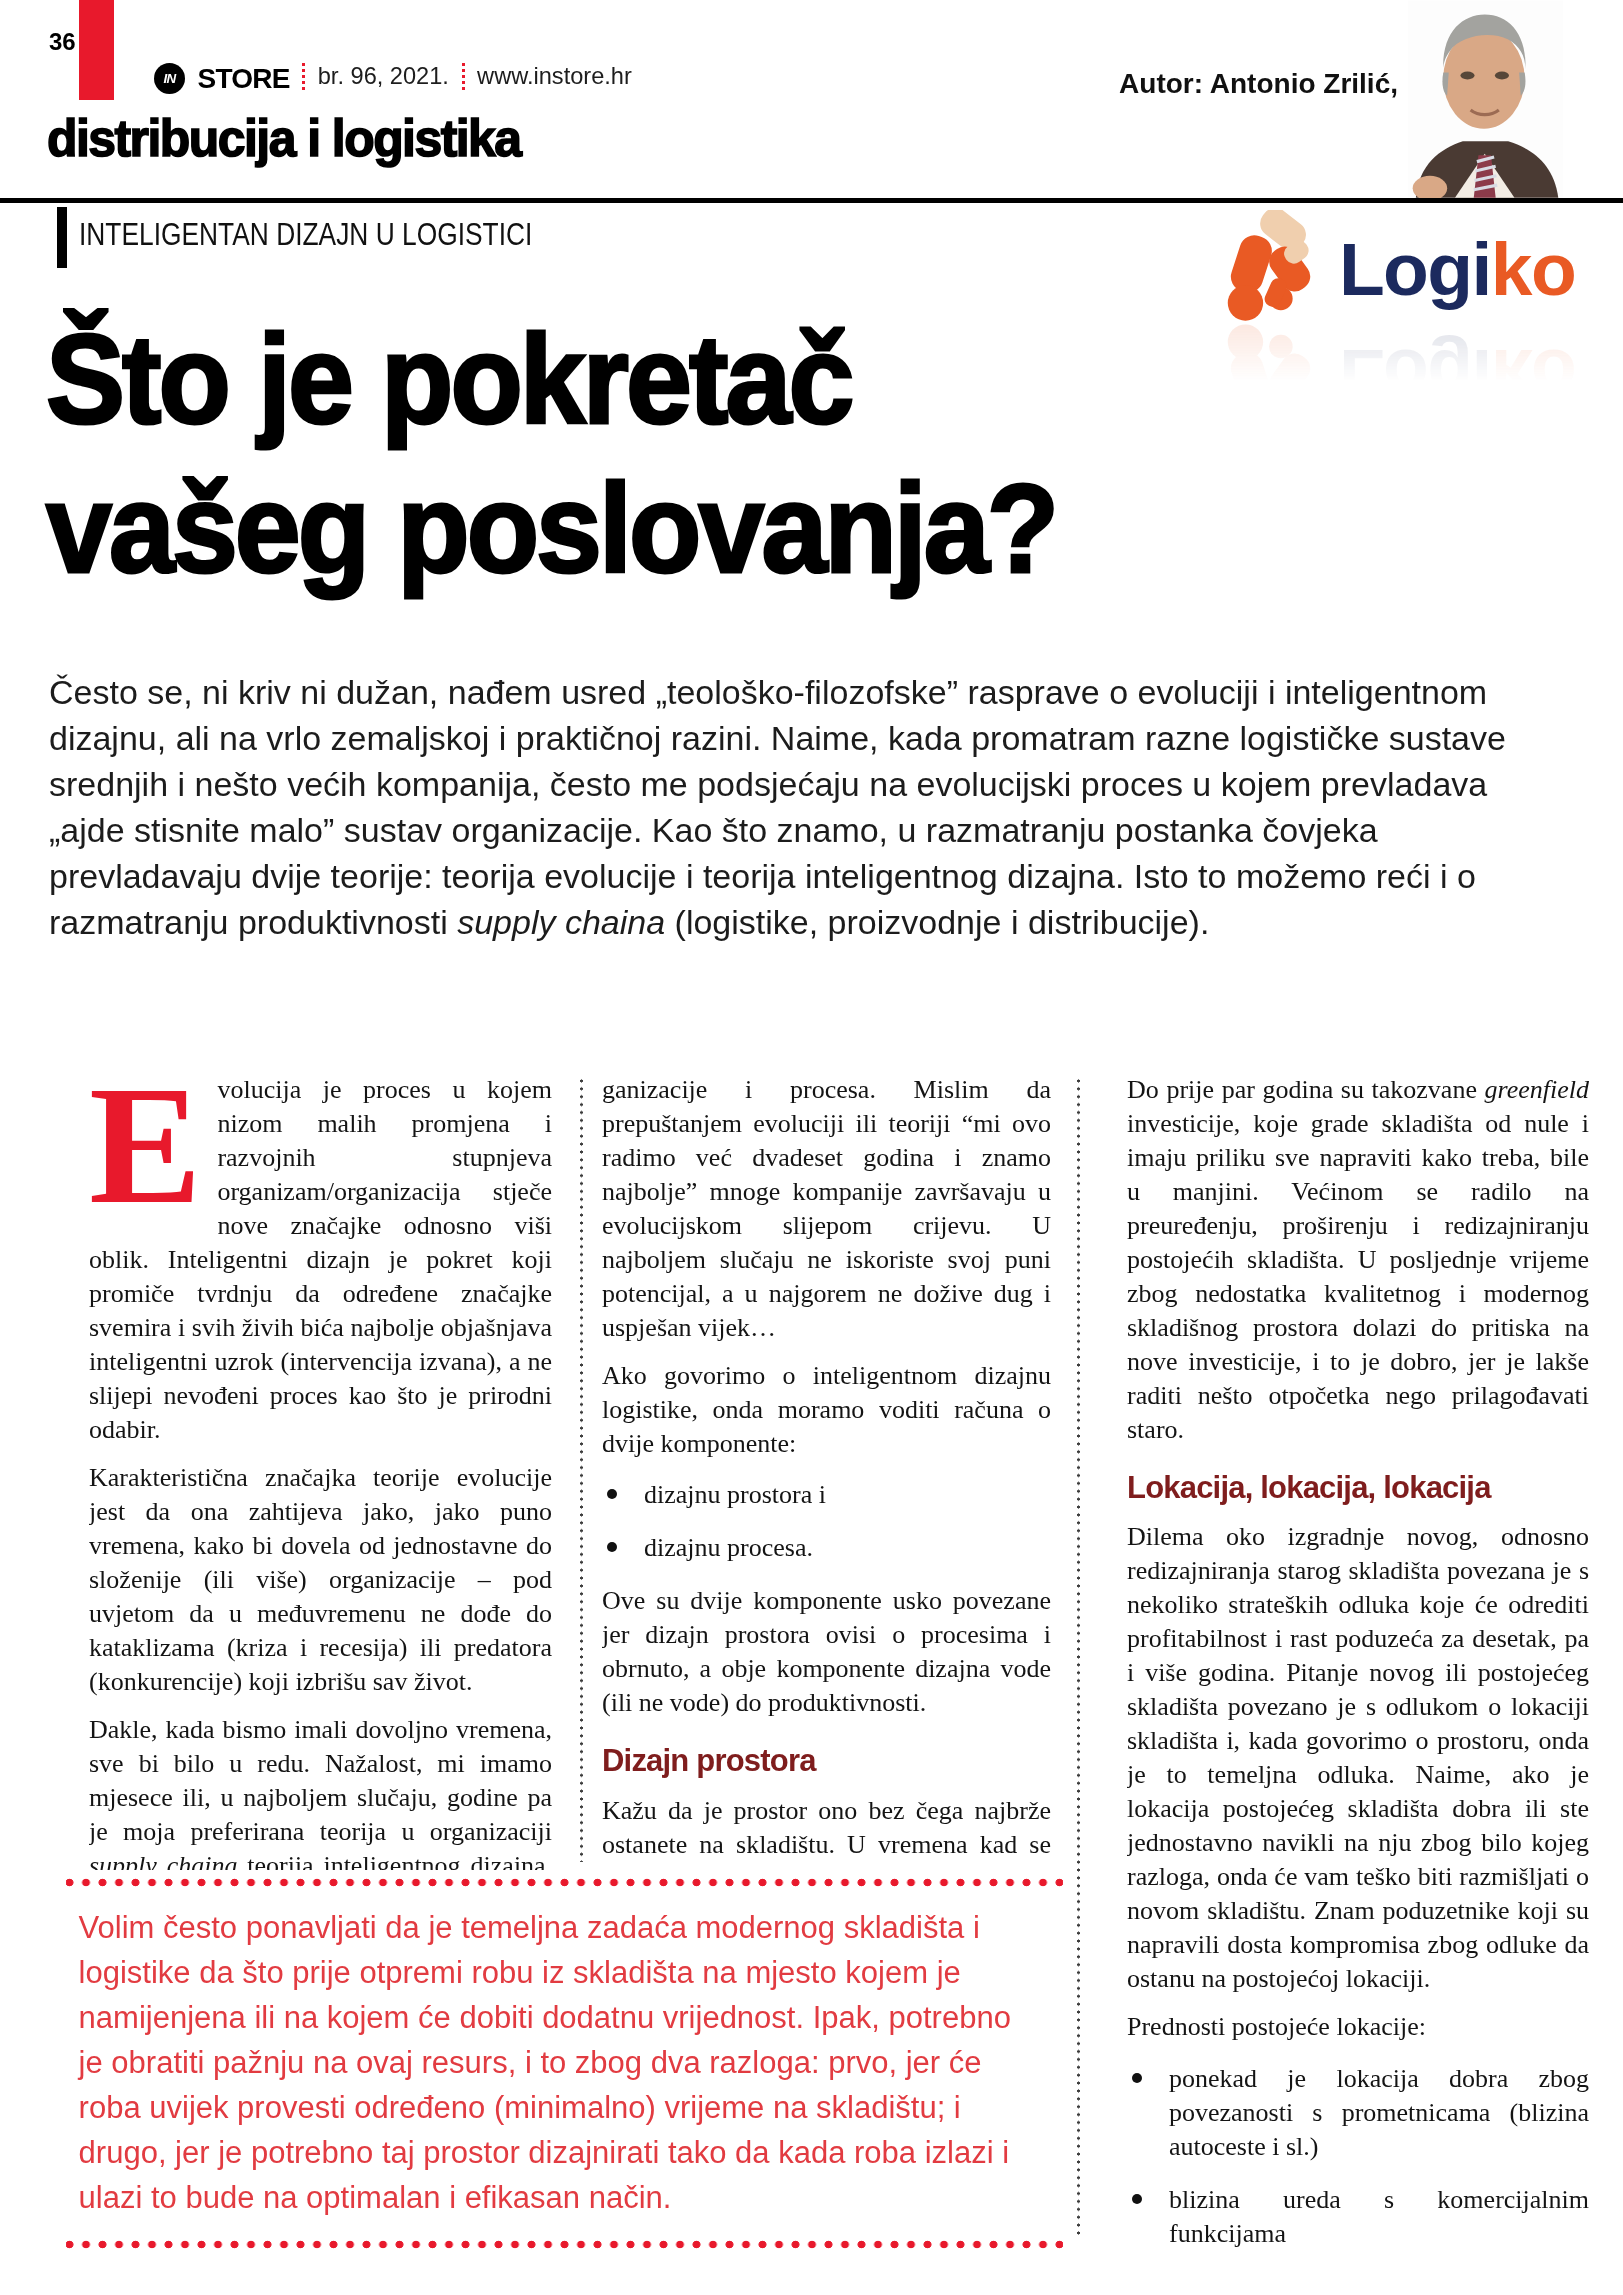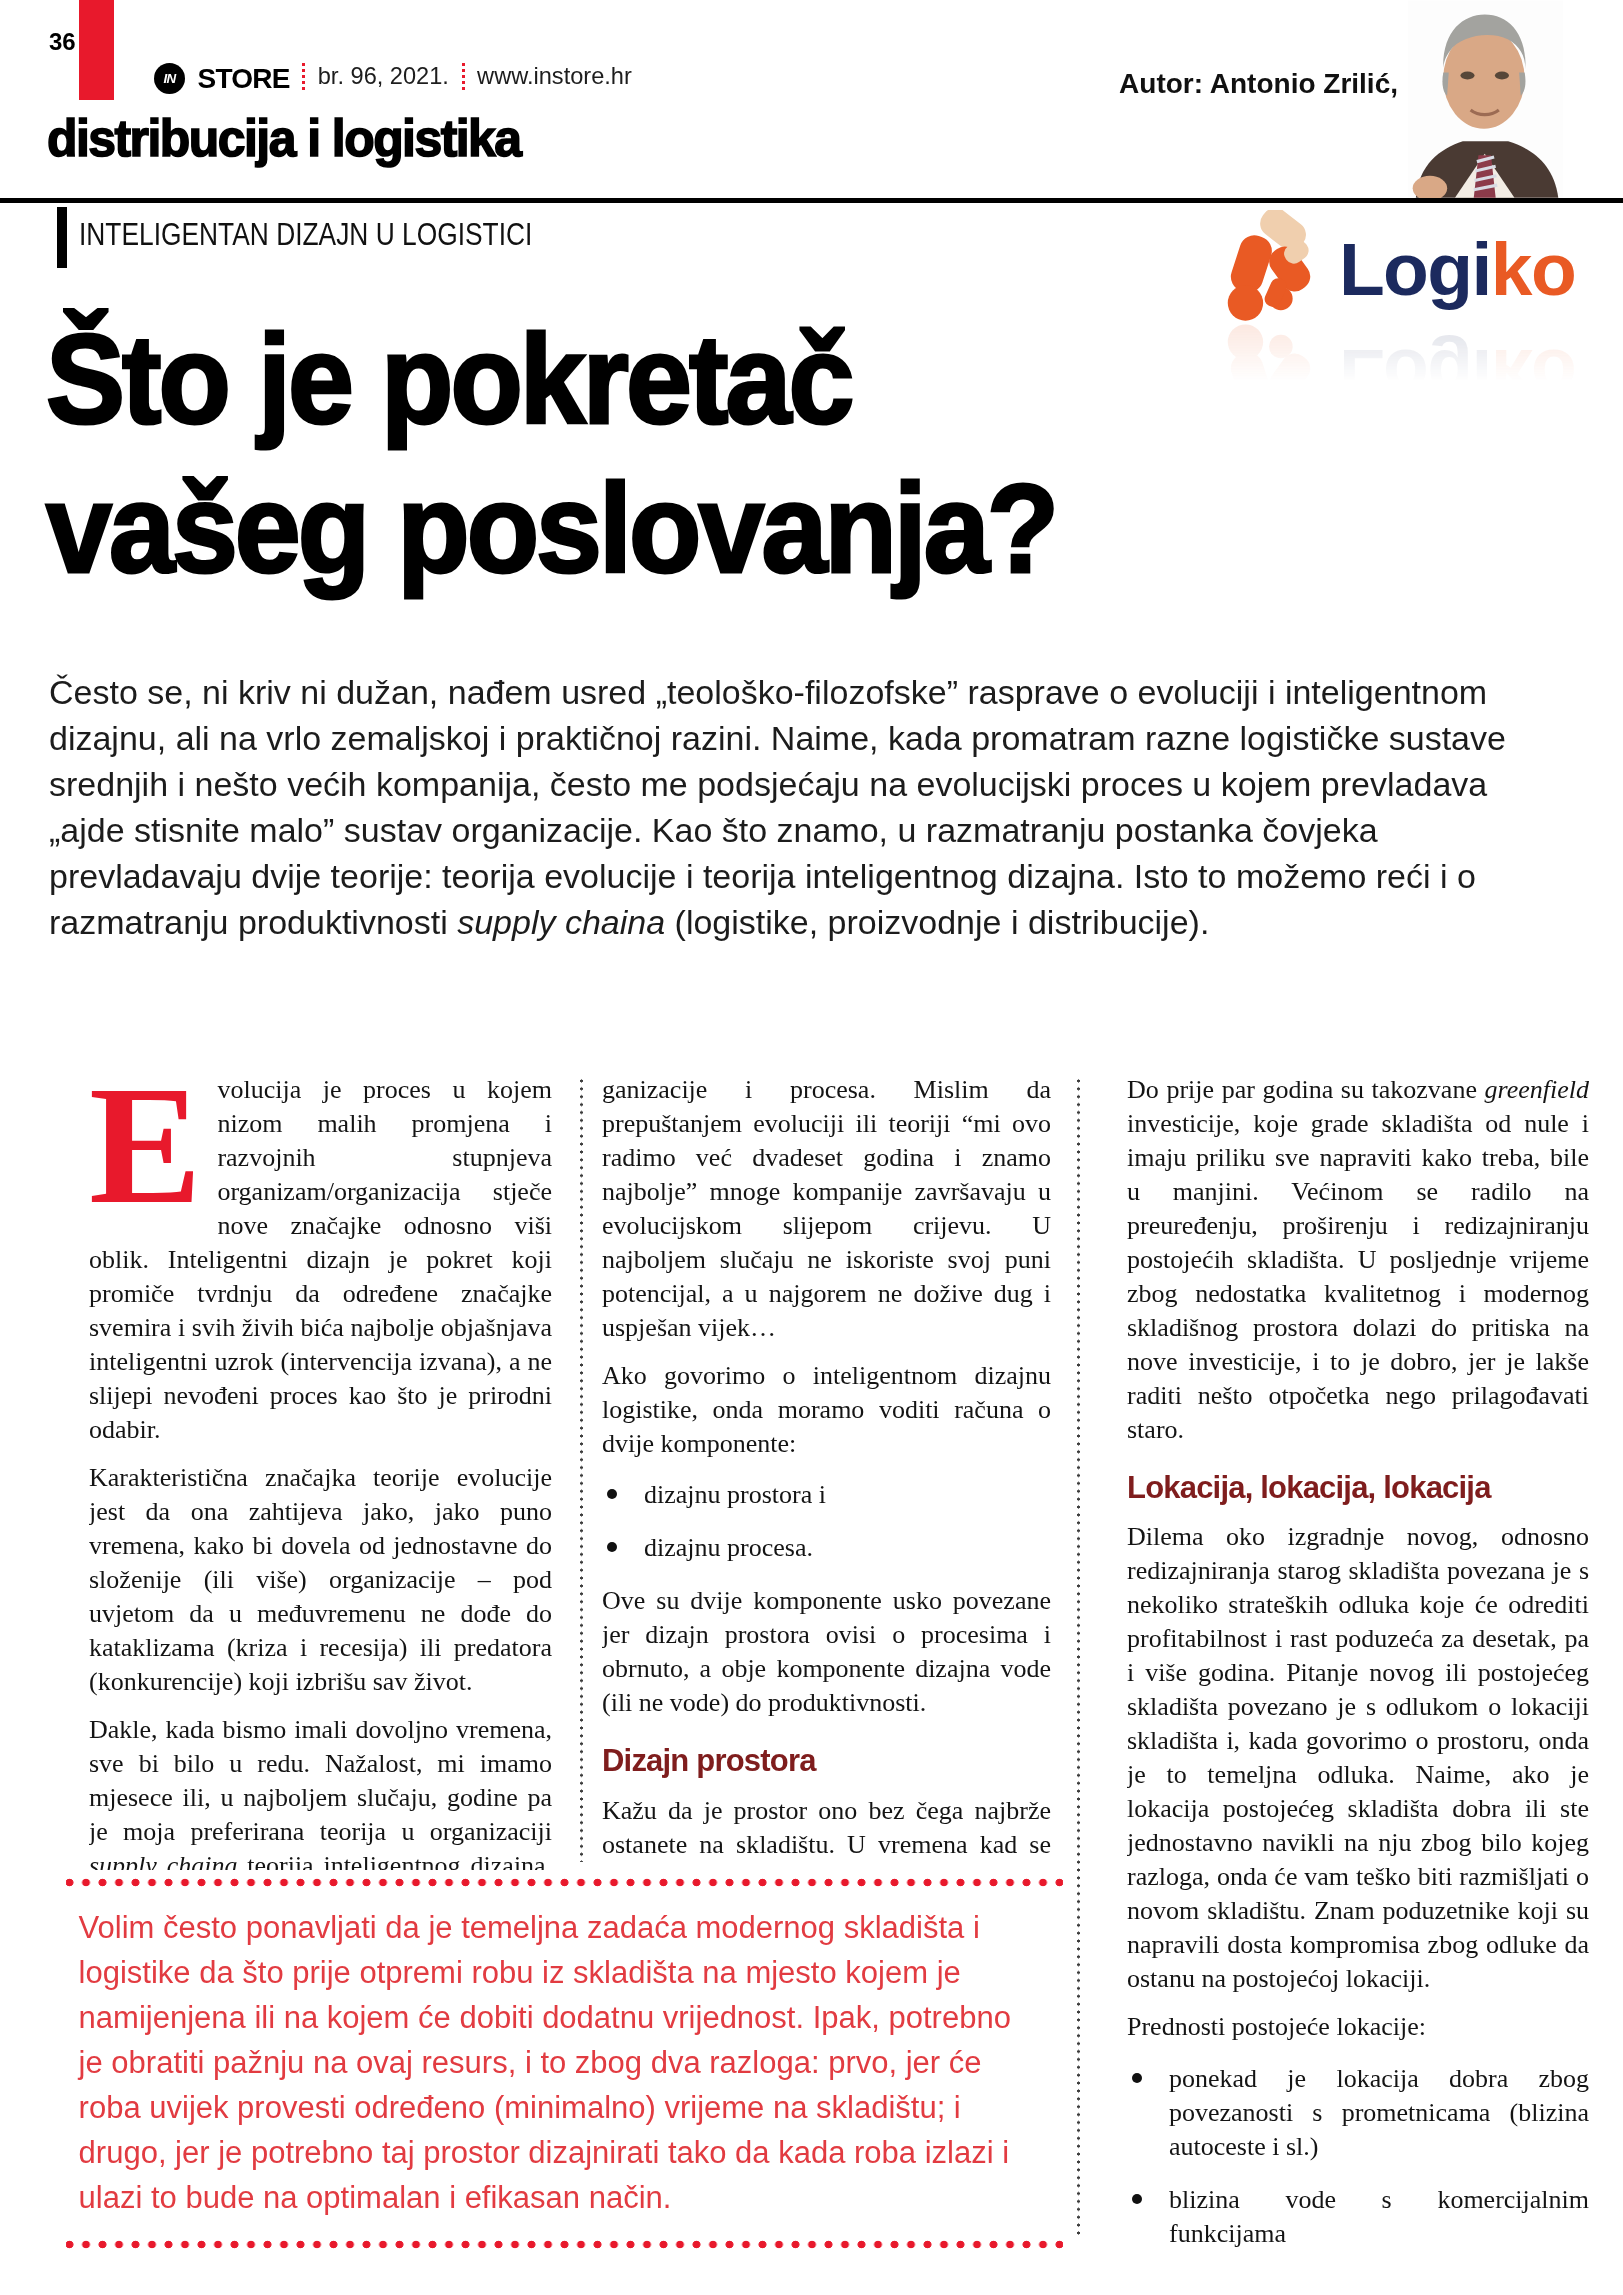--- a/index.html
+++ b/index.html
@@ -234,21 +234,21 @@
     <p>Kažu da je prostor ono bez čega najbrže ostanete na skladištu. U vremena kad se svjetska ekonomija temeljila na poljoprivrednoj proizvodnji, skladišni je prostor bio glavni resurs i otuda i njegovo ime.</p>
   </div>
 
   <div class="col" id="col3">
     <p><span>Do prije par godina su takozvane </span><em>greenfield</em><span> investicije, koje grade skladišta od nule i imaju priliku sve napraviti kako treba, bile u manjini. Većinom se radilo na preuređenju, proširenju i redizajniranju postojećih skladišta. U posljednje vrijeme zbog nedostatka kvalitetnog i modernog skladišnog prostora dolazi do pritiska na nove investicije, i to je dobro, jer je lakše raditi nešto otpočetka nego prilagođavati staro.</span></p>
     <div class="subhead">Lokacija, lokacija, lokacija</div>
     <p>Dilema oko izgradnje novog, odnosno redizajniranja starog skladišta povezana je s nekoliko strateških odluka koje će odrediti profitabilnost i rast poduzeća za desetak, pa i više godina. Pitanje novog ili postojećeg skladišta povezano je s odlukom o lokaciji skladišta i, kada govorimo o prostoru, onda je to temeljna odluka. Naime, ako je lokacija postojećeg skladišta dobra ili ste jednostavno navikli na nju zbog bilo kojeg razloga, onda će vam teško biti razmišljati o novom skladištu. Znam poduzetnike koji su napravili dosta kompromisa zbog odluke da ostanu na postojećoj lokaciji.</p>
     <p>Prednosti postojeće lokacije:</p>
     <ul class="bullets">
       <li><span class="dot"></span><span>ponekad je lokacija dobra zbog povezanosti s prometnicama (blizina autoceste i sl.)</span></li>
-      <li><span class="dot"></span><span>blizina vode s komercijalnim funkcijama</span></li>
+      <li><span class="dot"></span><span>blizina ureda s komercijalnim funkcijama</span></li>
 
     </ul>
   </div>
 
   <div class="callout">
     <div class="dots-row"></div>
     <div class="callout-text">Volim često ponavljati da je temeljna zadaća modernog skladišta i logistike da što prije otpremi robu iz skladišta na mjesto kojem je namijenjena ili na kojem će dobiti dodatnu vrijednost. Ipak, potrebno je obratiti pažnju na ovaj resurs, i to zbog dva razloga: prvo, jer će roba uvijek provesti određeno (minimalno) vrijeme na skladištu; i drugo, jer je potrebno taj prostor dizajnirati tako da kada roba izlazi i ulazi to bude na optimalan i efikasan način.</div>
     <div class="dots-row"></div>
   </div>
 

